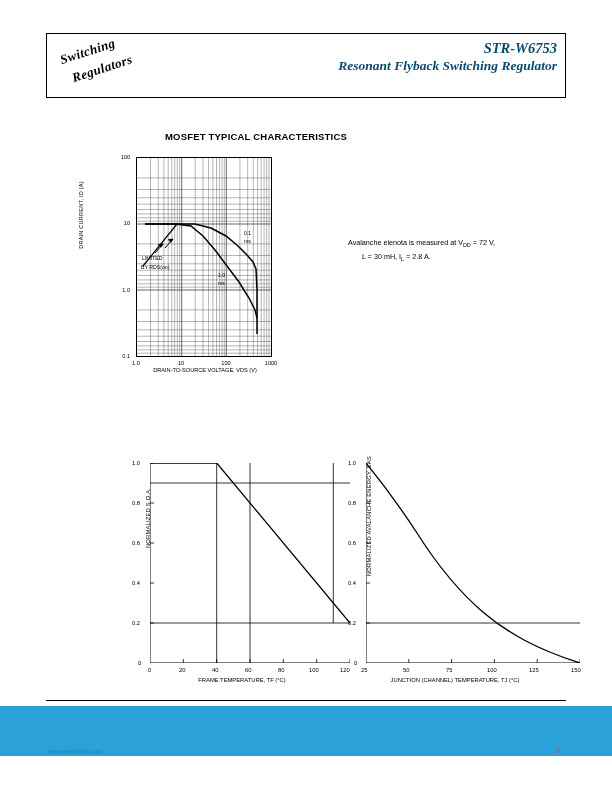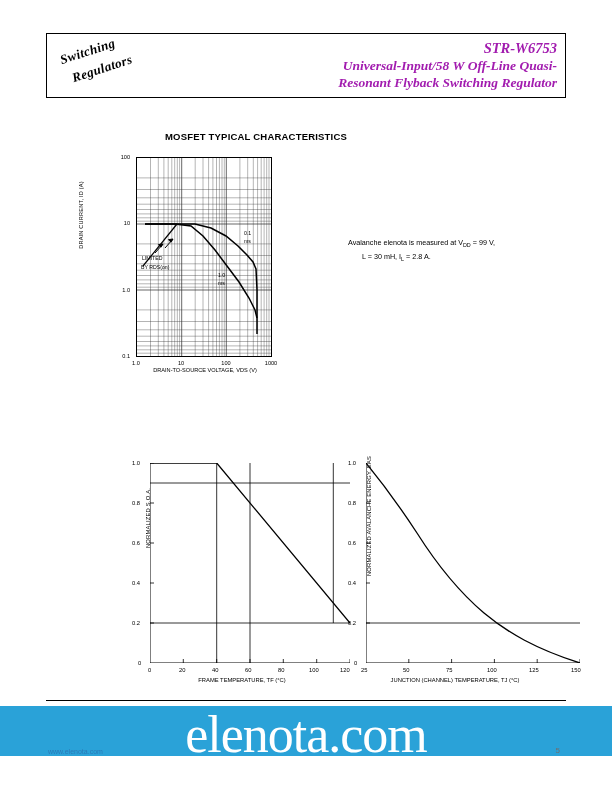--- a/index.html
+++ b/index.html
@@ -24,21 +24,21 @@
     font-style:italic;font-weight:bold;
   }
   .logo .l1{position:absolute;left:6px;top:10px;font-size:13px;transform:rotate(-18deg);transform-origin:left bottom;letter-spacing:.4px;}
   .logo .l2{position:absolute;left:18px;top:28px;font-size:13px;transform:rotate(-18deg);transform-origin:left bottom;letter-spacing:.4px;}
   .htitle{
     position:absolute;right:8px;top:6px;width:370px;
     text-align:right;
     font-family:"Liberation Serif", serif;
     font-style:italic;font-weight:bold;
     font-size:13.5px;line-height:17px;
-    color:#a21caf;
+    color:#0c4a6e;
   }
   .htitle .t1{font-size:14.5px;}
 
   
   .sect-title{
     position:absolute;left:0;top:131px;width:512px;text-align:center;
     font-size:9.5px;font-weight:bold;letter-spacing:.2px;
   }
 
   
@@ -107,21 +107,20 @@
 
 <div class="page">
 
   <div class="header">
     <div class="logo">
       <div class="l1">Switching</div>
       <div class="l2">Regulators</div>
     </div>
     <div class="htitle">
       <div class="t1">STR-W6753</div>
-      <div>Universal-Input/58 W Off-Line Quasi-</div>
       <div>Resonant Flyback Switching Regulator</div>
     </div>
   </div>
 
   <div class="sect-title">MOSFET TYPICAL CHARACTERISTICS</div>
 
   <div class="chart1-box">
     <div class="c1-ylabel">DRAIN CURRENT, ID (A)</div>
     <div class="c1-xlabel">DRAIN-TO-SOURCE VOLTAGE, VDS (V)</div>
 
@@ -229,21 +228,21 @@
     <div class="c1-ann" style="left:84px;top:103px;">LIMITED</div>
     <div class="c1-ann" style="left:83px;top:112px;">BY RDS(on)</div>
     <div class="c1-ann" style="left:186px;top:78px;">0.1</div>
     <div class="c1-ann" style="left:186px;top:86px;">ms</div>
     <div class="c1-ann" style="left:160px;top:120px;">1.0</div>
     <div class="c1-ann" style="left:160px;top:128px;">ms</div>
   </div>
 
   <div class="note">
     <div>
-      <span>Avalanche elenota is measured at V</span><sub>DD</sub><span> = 99 V,</span>
+      <span>Avalanche elenota is measured at V</span><sub>DD</sub><span> = 72 V,</span>
     </div>
     <div style="padding-left:14px;">
       <span>L = 30 mH, I</span><sub>L</sub><span> = 2.8 A.</span>
     </div>
   </div>
 
   <div class="chart2-box">
     <div class="c2-ylabel">NORMALIZED S.O.A.</div>
     <div class="c2-xlabel">FRAME TEMPERATURE, TF (°C)</div>
 
@@ -337,17 +336,16 @@
 
         <line x1="0" y1="160" x2="214" y2="160" stroke="#000" stroke-width="0.8"></line>
 
         <path d="M0,0 C18,22 34,44 51,70 C70,100 92,128 118,150 C142,170 170,186 214,200" fill="none" stroke="#000" stroke-width="1.3"></path>
       </svg>
     </div>
   </div>
 
   <div class="footrule"></div>
   <div class="wm-band"></div>
-  <div class="wm-text">elenota.com</div>
   <div class="wm-url">www.elenota.com</div>
   <div class="pagenum">5</div>
 
 </div>
 
 </body></html>

